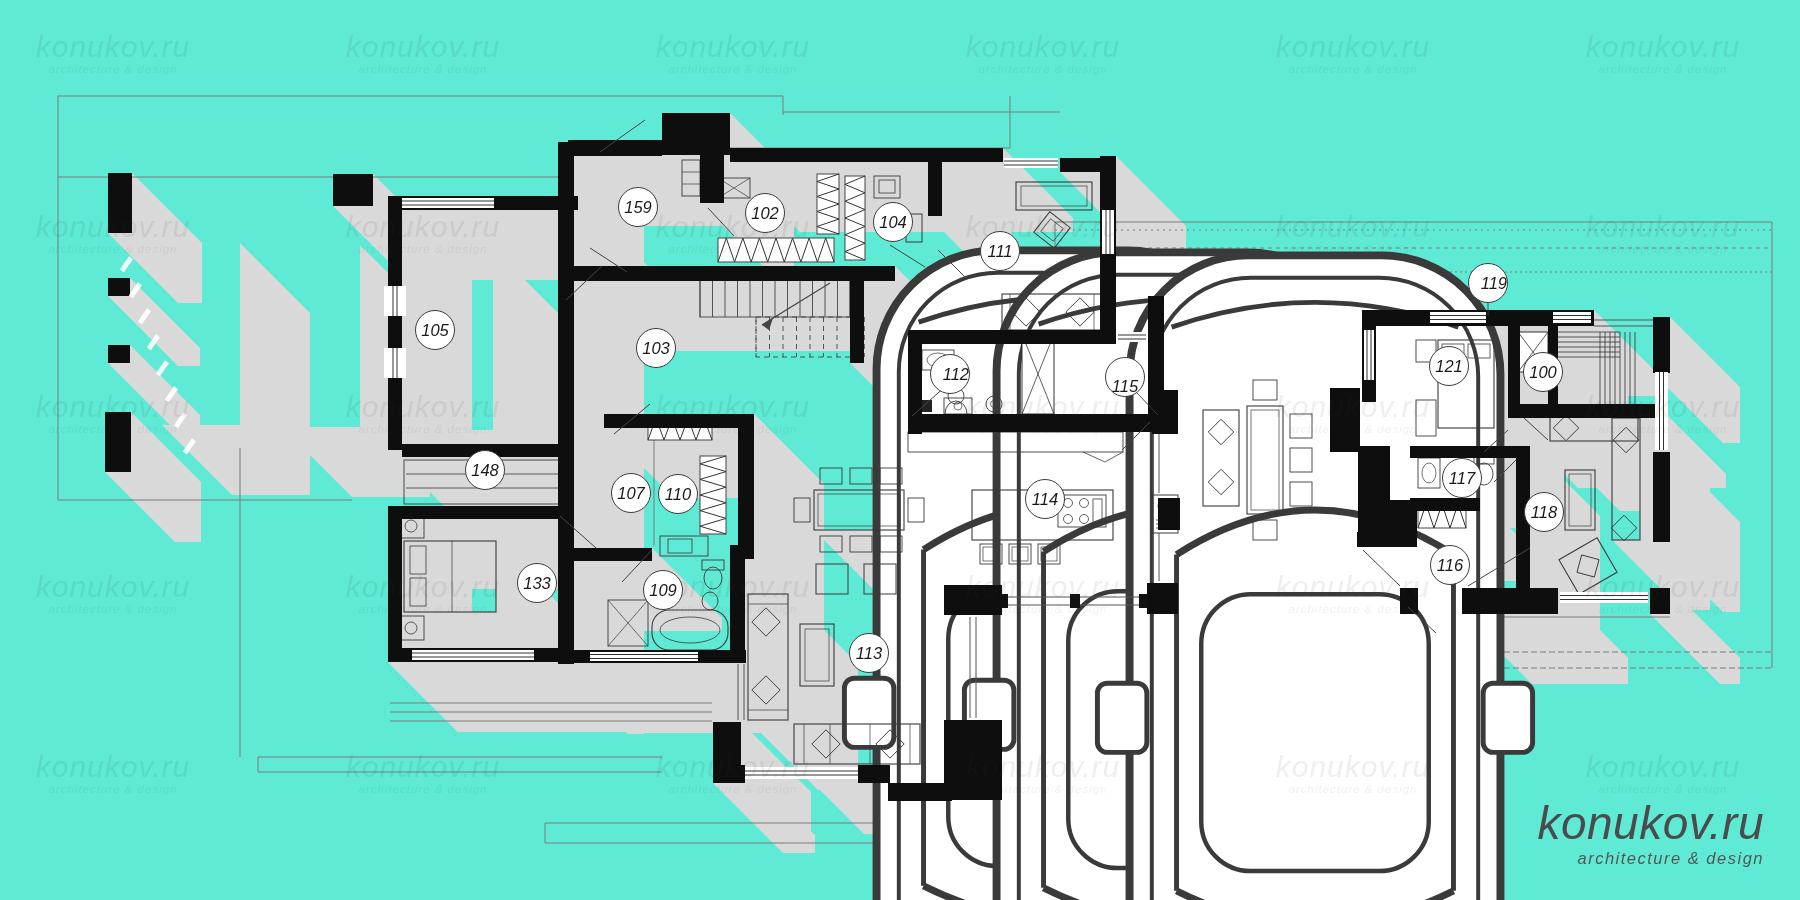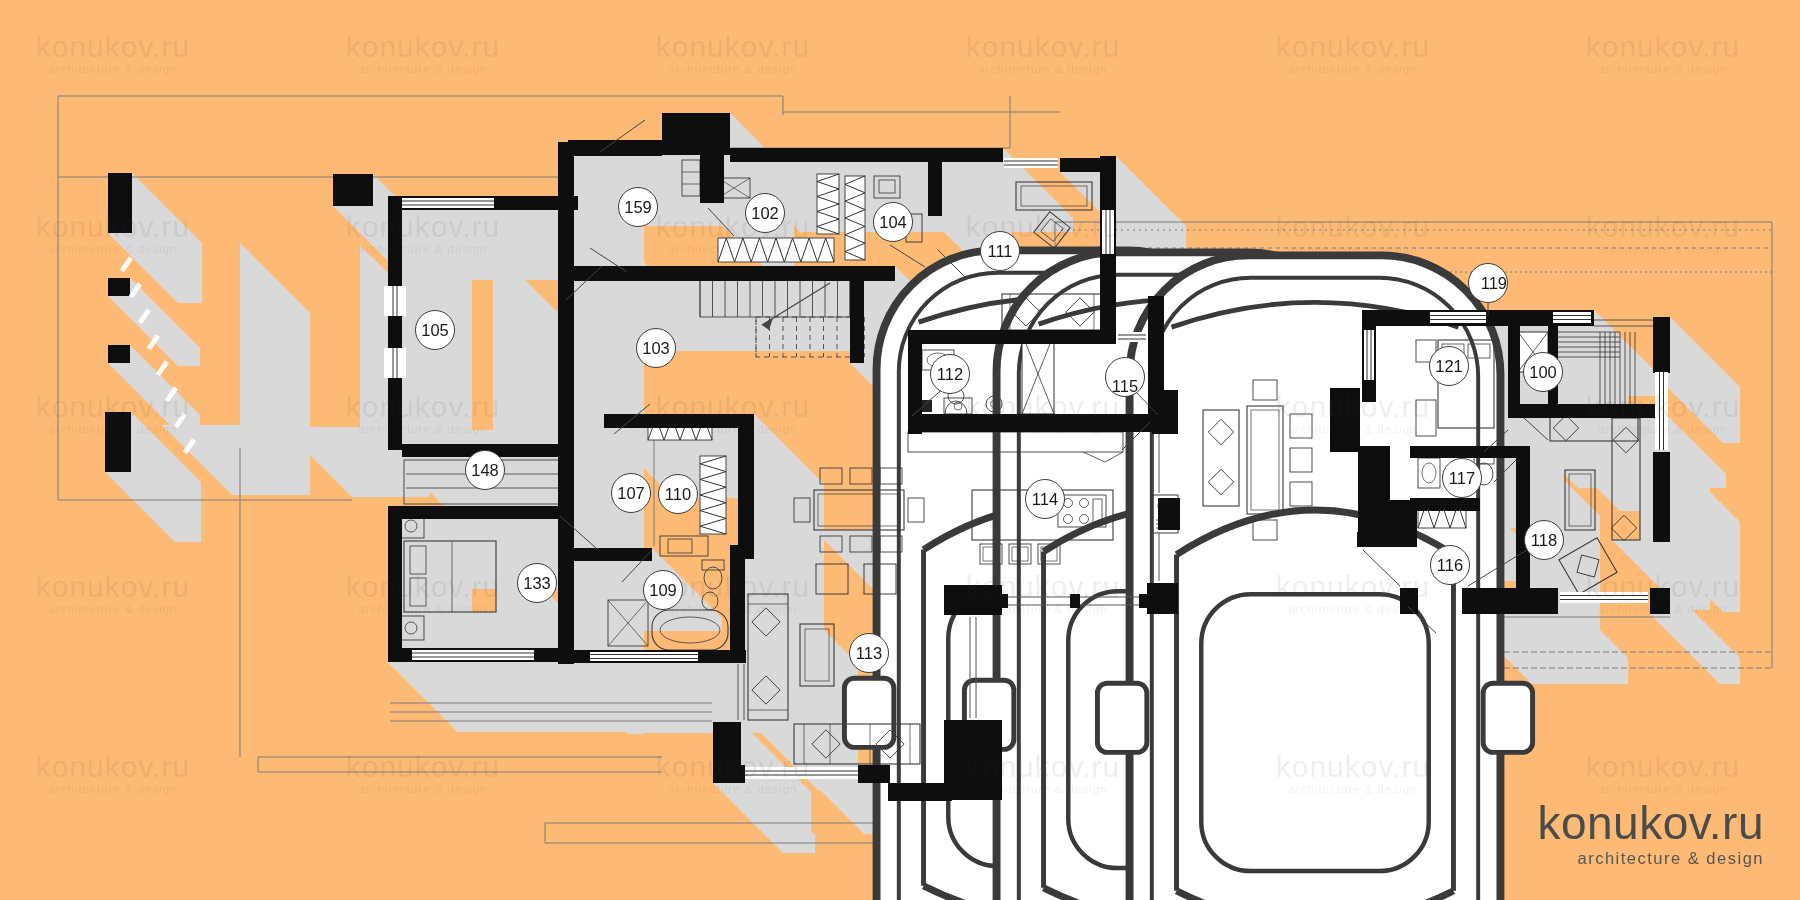--- a/index.html
+++ b/index.html
@@ -1,17 +1,17 @@
 <!DOCTYPE html>
 <html><head>
 <meta charset="utf-8">
 <style>
   html,body{margin:0;padding:0;background:#fff;}
-  #stage{position:relative;width:1800px;height:900px;background:#fdba74;overflow:hidden;
-         font-family:"Liberation Sans", sans-serif;}
+  #stage{position:relative;width:1800px;height:900px;background:#5eead4;overflow:hidden;
+         font-family:"Liberation Sans", sans-serif;font-style:italic;}
   #plan-svg{position:absolute;left:0;top:0;}
   .watermark{position:absolute;transform:translate(-50%,-50%);text-align:center;
              pointer-events:none;white-space:nowrap;line-height:1.05;}
   .watermark .wm-title{font-size:30px;letter-spacing:1px;color:rgba(60,60,60,0.085);}
   .watermark .wm-sub{font-size:11.5px;color:rgba(60,60,60,0.075);letter-spacing:1px;}
   .room-label{position:absolute;width:40px;height:40px;border:1.3px solid #3c3c3c;border-radius:50%;
               background:#fff;display:flex;align-items:center;justify-content:center;
               transform:translate(-50%,-50%);font-size:16.5px;color:#1a1a1a;box-sizing:border-box;}
   .brand{position:absolute;right:36px;bottom:34px;text-align:right;line-height:1;}
   .brand .brand-title{font-size:46px;color:#4b4b4b;letter-spacing:0.5px;}
@@ -632,39 +632,39 @@
       </div>
       <div class="room-label" style="left: 663px; top: 590px;">
         <span>109</span>
       </div>
       <div class="room-label" style="left: 678px; top: 494px;">
         <span>110</span>
       </div>
       <div class="room-label" style="left: 1000px; top: 251px;">
         <span>111</span>
       </div>
-      <div class="room-label" style="left: 950px; top: 374px;">
+      <div class="room-label" style="left: 950px; top: 374px; justify-content: flex-end;">
         <span>112</span>
       </div>
       <div class="room-label" style="left: 869px; top: 653px;">
         <span>113</span>
       </div>
       <div class="room-label" style="left: 1045px; top: 499px;">
         <span>114</span>
       </div>
       <div class="room-label" style="left: 1125px; top: 377px; align-items: flex-end;">
         <span>115</span>
       </div>
       <div class="room-label" style="left: 1450px; top: 565px;">
         <span>116</span>
       </div>
       <div class="room-label" style="left: 1462px; top: 478px;">
         <span>117</span>
       </div>
-      <div class="room-label" style="left: 1544px; top: 540px;">
+      <div class="room-label" style="left: 1544px; top: 512px;">
         <span>118</span>
       </div>
       <div class="room-label" style="left: 1488px; top: 283px; justify-content: flex-end;">
         <span>119</span>
       </div>
       <div class="room-label" style="left: 1543px; top: 372px;">
         <span>100</span>
       </div>
       <div class="room-label" style="left: 1428px; top: 366px; margin-left: 21px;">
         <span>121</span>

